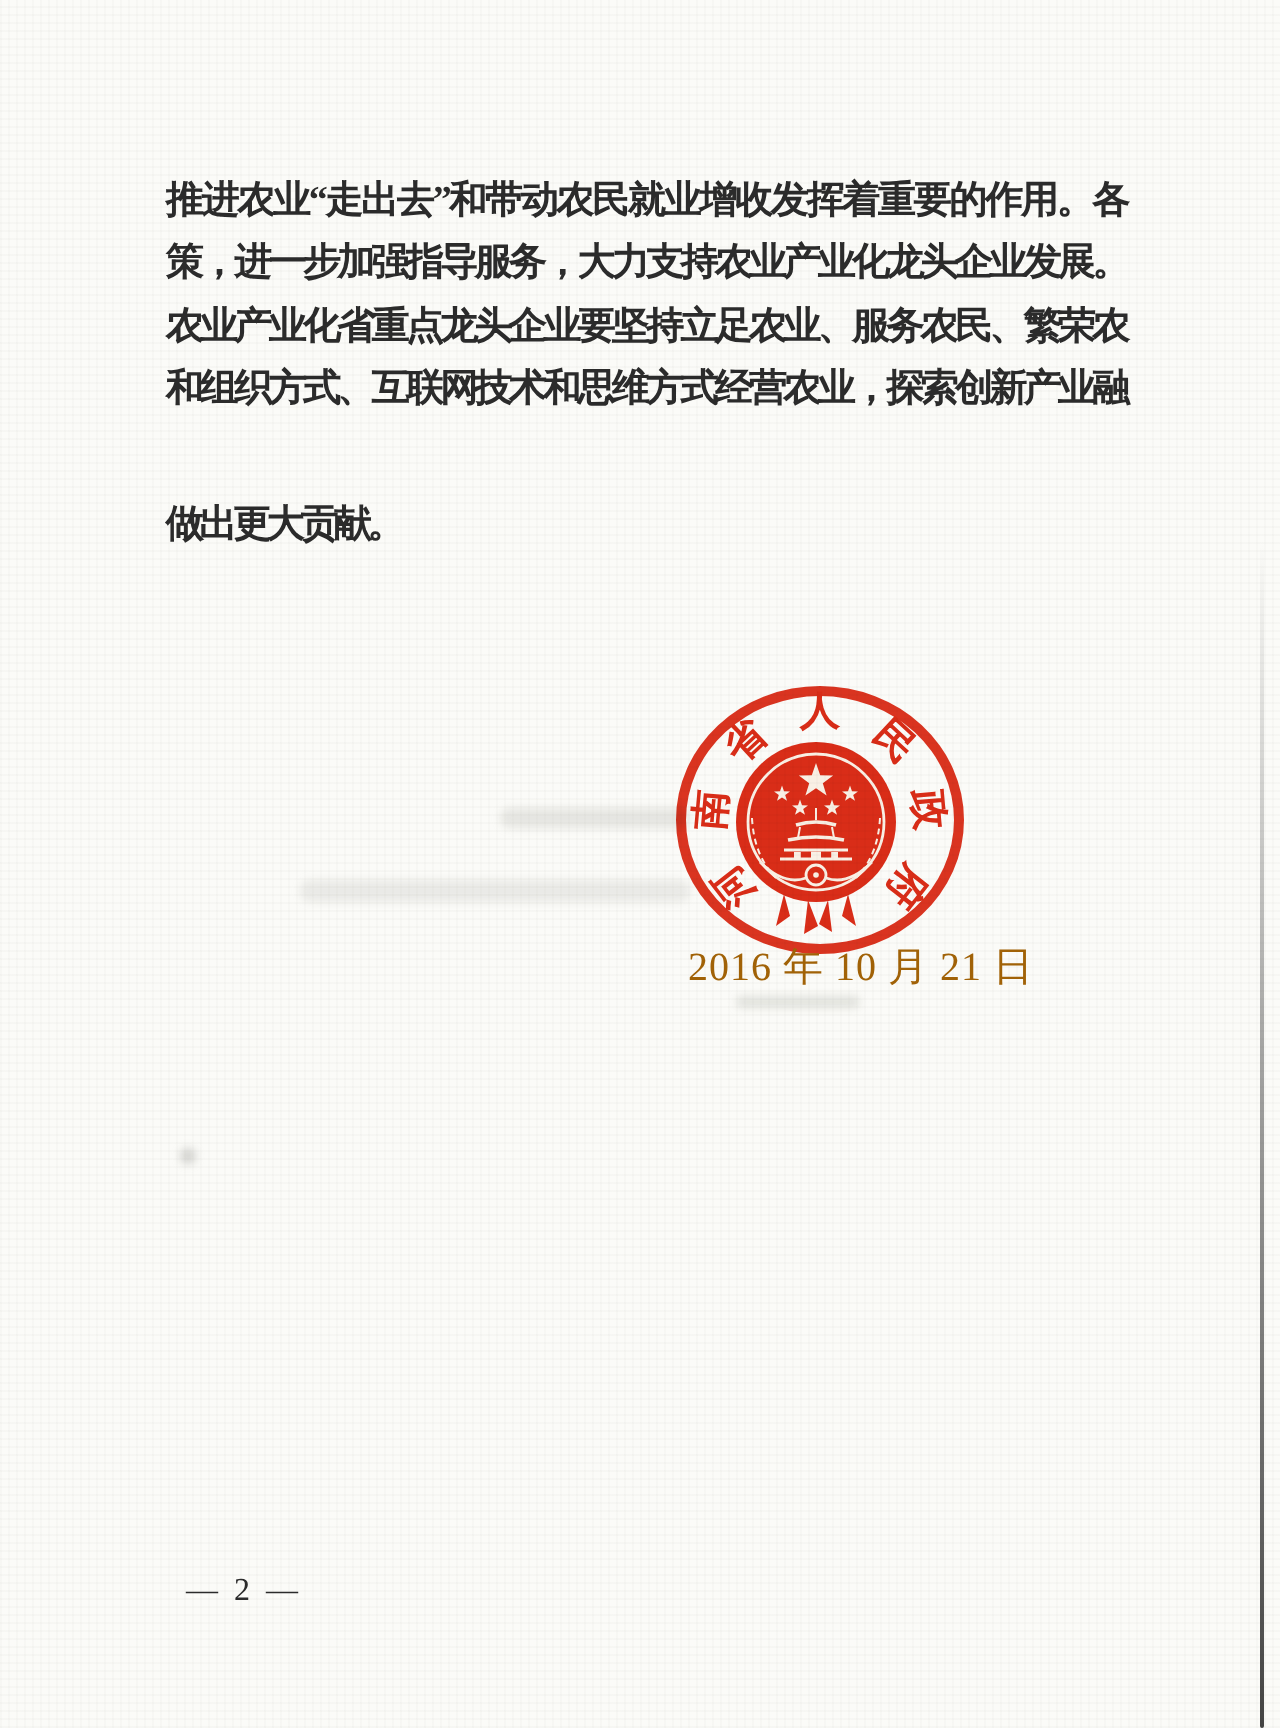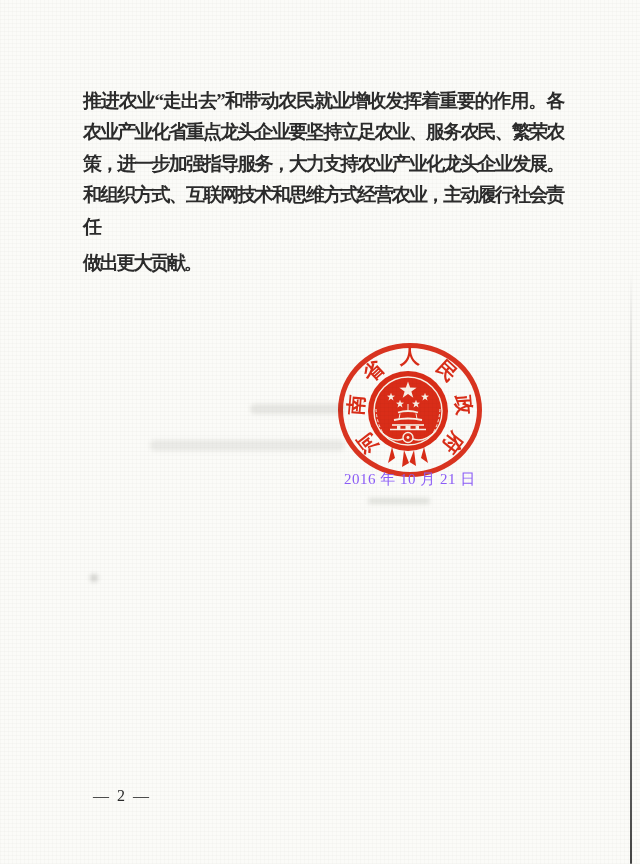--- a/index.html
+++ b/index.html
@@ -40,21 +40,21 @@
   }
   .sc0 { left:29.4px; top:100.3px; transform:rotate(-128deg); }
   .sc1 { left:18.2px; top:62.3px;  transform:rotate(-85deg); }
   .sc2 { left:35.2px; top:27.5px;  transform:rotate(-43deg); }
   .sc3 { left:72px;   top:13px;    transform:rotate(0deg); }
   .sc4 { left:108.8px;top:27.5px;  transform:rotate(43deg); }
   .sc5 { left:125.8px;top:62.3px;  transform:rotate(85deg); }
   .sc6 { left:114.6px;top:100.3px; transform:rotate(128deg); }
   .seal-date {
     position:absolute; left:344px; top:470px; width:190px;
-    font-size:15px; color:#8b5cf6; letter-spacing:0.5px; white-space:nowrap;
+    font-size:20px; color:#a16207; letter-spacing:0.5px; white-space:nowrap;
   }
   
   .page-number {
     position:absolute; left:93px; top:787px;
     font-size:16px; color:#2b2b2b; letter-spacing:2px; white-space:nowrap;
   }
   
   .scan-edge {
     position:absolute; left:630px; top:270px; width:2px; height:594px; border-radius:1px;
     background:linear-gradient(to bottom, rgba(80,80,80,0), rgba(70,70,70,0.45) 40%, rgba(35,35,35,0.85));
@@ -65,23 +65,23 @@
   .smudge.s3 { left:90px;  top:574px; width:8px;   height:8px;  background:rgba(140,140,135,0.35); }
   .smudge.s4 { left:368px; top:498px; width:62px;  height:6px;  background:rgba(150,155,145,0.25); }
 </style>
 </head>
 <body>
 
 <div class="paper-texture"></div>
 
 <div class="body-text">
   <div class="tline">推进农业“走出去”和带动农民就业增收发挥着重要的作用。各</div>
+  <div class="tline">策，进一步加强指导服务，大力支持农业产业化龙头企业发展。</div>
   <div class="tline">农业产业化省重点龙头企业要坚持立足农业、服务农民、繁荣农</div>
-  <div class="tline">策，进一步加强指导服务，大力支持农业产业化龙头企业发展。</div>
-  <div class="tline">和组织方式、互联网技术和思维方式经营农业，主动履行社会责任</div>
+  <div class="tline">和组织方式、互联网技术和思维方式经营农业，探索创新产业融</div>
   <div class="tline short">做出更大贡献。</div>
 </div>
 
 <div>
   <div class="smudge s1"></div>
   <div class="smudge s2"></div>
   <div class="smudge s3"></div>
   <div class="smudge s4"></div>
 </div>
 

